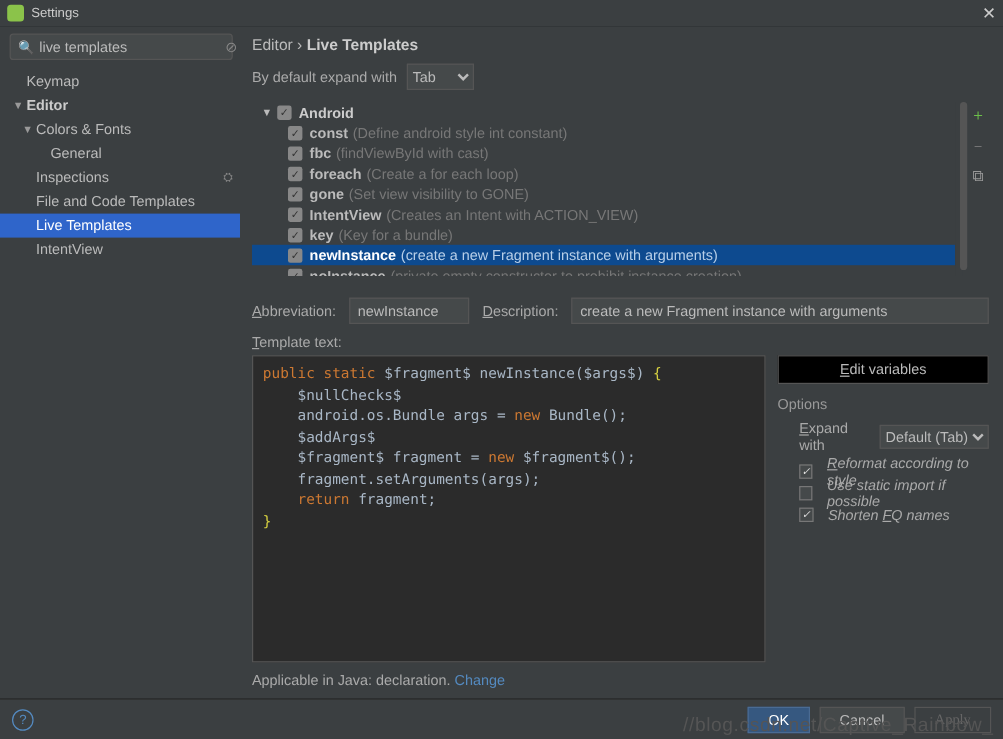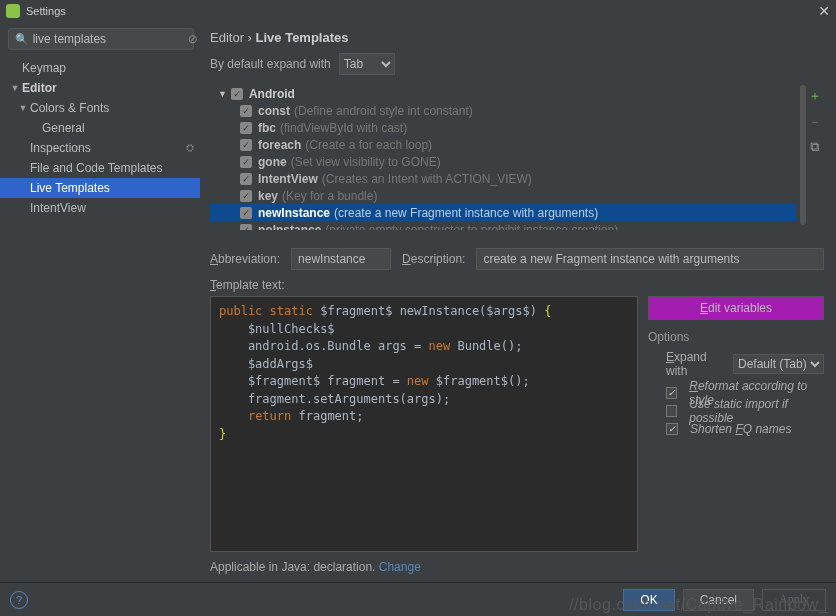--- a/index.html
+++ b/index.html
@@ -51,21 +51,21 @@
   .fields-row input { background: #45494a; border: 1px solid #555; color: #bbb; height: 22px; padding: 0 6px; font-size: 12px; }
   .fields-row .abbr-input { width: 100px; }
   .fields-row .desc-input { flex: 1; }
   .template-text-label { margin-top: 8px; color: #aaa; font-size: 12px; }
   .template-text-label u { text-decoration: underline; }
   .editor-row { display: flex; margin-top: 4px; gap: 10px; }
   .code-editor { width: 428px; height: 256px; background: #2b2b2b; border: 1px solid #555; padding: 6px 8px; font-family: Consolas, monospace; font-size: 12px; line-height: 17.5px; white-space: pre; overflow: hidden; color: #a9b7c6; }
   .kw { color: #cc7832; }
   .br2 { color: #d6d040; }
   .right-col { flex: 1; display: flex; flex-direction: column; }
-  .edit-vars-btn { height: 24px; background: #a21caf; border: 1px solid #555; color: #bbb; font-size: 12px; cursor: pointer; margin-bottom: 10px; }
+  .edit-vars-btn { height: 24px; background: #000000; border: 1px solid #555; color: #bbb; font-size: 12px; cursor: pointer; margin-bottom: 10px; }
   .edit-vars-btn u { text-decoration: underline; }
   .options-label { color: #999; font-size: 12px; margin-bottom: 6px; }
   .expand-with-row { display: flex; align-items: center; font-size: 12px; color: #aaa; margin-bottom: 6px; gap: 6px; padding-left: 18px; }
   .expand-with-row select { background: #45494a; border: 1px solid #555; color: #bbb; height: 20px; font-size: 12px; }
   .opt-row { display: flex; align-items: center; font-size: 12px; color: #aaa; padding-left: 18px; height: 18px; gap: 12px; font-style: italic; }
   .opt-row .cb { width: 12px; height: 12px; border: 1px solid #777; background: #45494a; display: flex; align-items: center; justify-content: center; font-size: 9px; color: #ddd; }
   .opt-row .cb.checked::after { content: "✓"; }
   .applicable { margin-top: 8px; font-size: 12px; color: #aaa; }
   .applicable .change { color: #548ac0; cursor: pointer; }
   .footer { position: absolute; bottom: 0; left: 0; right: 0; height: 34px; background: #3b3f41; display: flex; align-items: center; padding: 0 10px; border-top: 1px solid #2a2a2a; }

